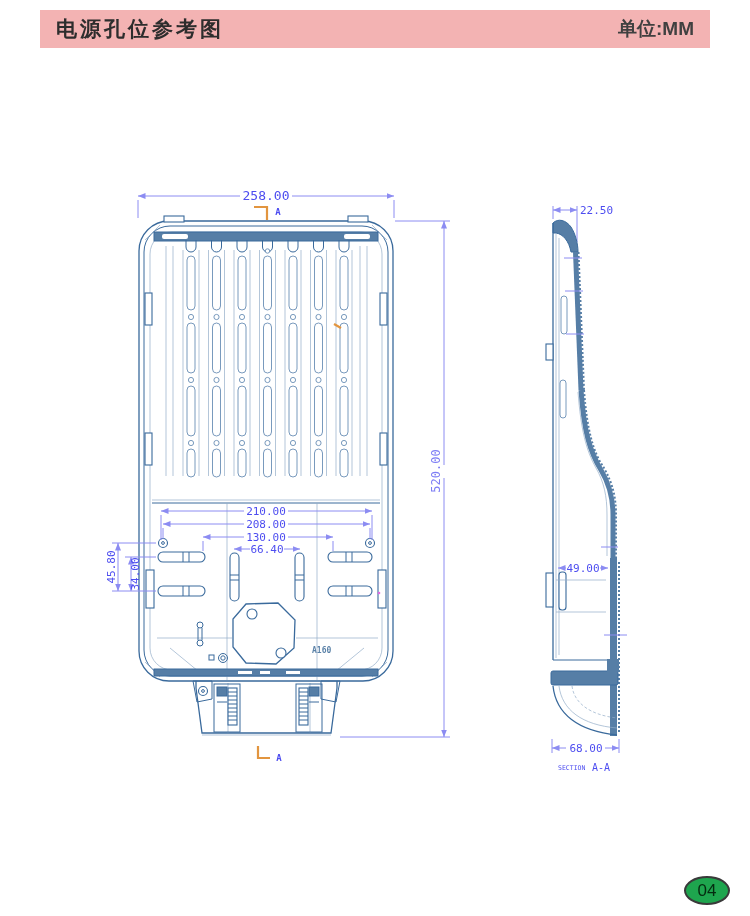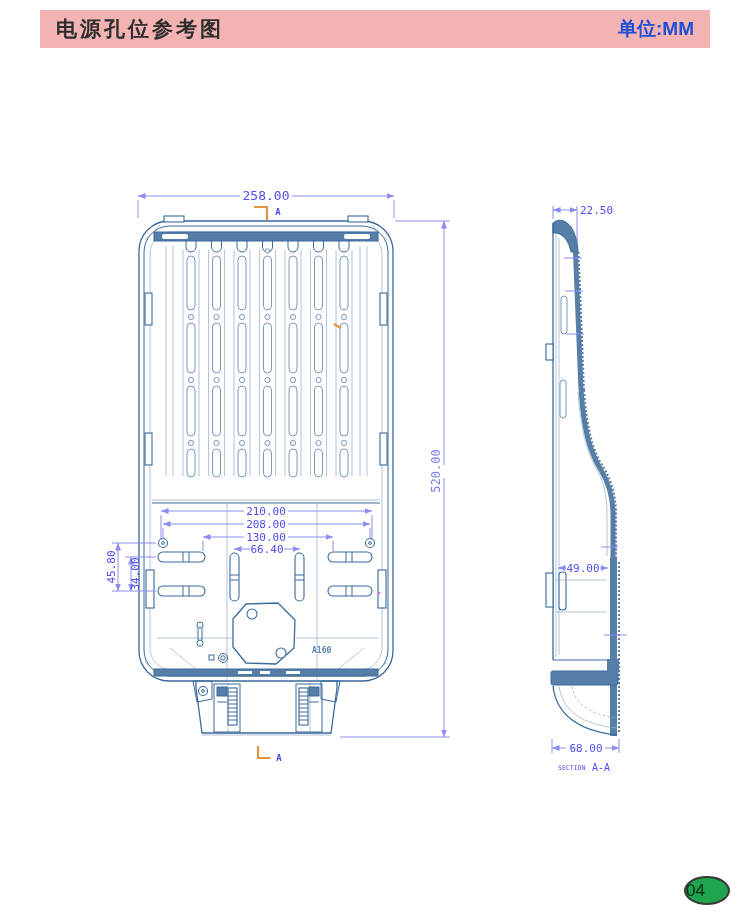--- a/index.html
+++ b/index.html
@@ -3,28 +3,28 @@
 <meta charset="utf-8">
 <style>
   html,body{margin:0;padding:0;background:#ffffff;}
   .page{position:relative;width:750px;height:916px;background:#ffffff;overflow:hidden;
         font-family:"Liberation Sans",sans-serif;}
   .header-bar{position:absolute;left:40px;top:10px;width:670px;height:38px;
         background:#f3b3b3;display:flex;justify-content:space-between;align-items:center;
         padding:0 16px;box-sizing:border-box;}
   .header-title{font-size:21px;letter-spacing:3px;color:#2d2d2d;font-weight:bold;
         font-family:"Liberation Serif",serif;}
-  .header-unit{font-size:19px;color:#1d4ed8;font-weight:bold;}
+  .header-unit{font-size:19px;color:#404040;font-weight:bold;}
   .weight-line{position:absolute;left:108px;top:90px;color:#222;white-space:nowrap;}
   .weight-label{font-size:24px;font-family:"Liberation Serif",serif;letter-spacing:2px;}
   .weight-value{font-size:26px;font-family:"Liberation Sans",sans-serif;}
   .weight-unit{font-size:22px;font-family:"Liberation Serif",serif;}
   .page-badge{position:absolute;left:684px;top:876px;width:46px;height:29px;
         background:#1ea54e;border:2px solid #3a3a3a;border-radius:50%;
-        display:flex;align-items:center;justify-content:flex-start;box-sizing:border-box;}
+        display:flex;align-items:center;justify-content:center;box-sizing:border-box;}
   .page-badge span{font-size:17px;color:#052b10;}
   svg{position:absolute;left:0;top:0;}
   .ln{stroke:#3a6a9c;fill:none;stroke-width:1.3px;}
   .ln2{stroke:#3a6a9c;fill:none;stroke-width:1px;}
   .lnt{stroke:#93adc9;fill:none;stroke-width:0.7px;}
   .solid{fill:#567ea6;stroke:#3a6a9c;stroke-width:1px;}
   .slot{fill:#ffffff;stroke:#3a6a9c;stroke-width:1.1px;}
   .slotl{fill:#ffffff;stroke:#6a8fb5;stroke-width:0.9px;}
   .dim{stroke:#8c8cf2;fill:none;stroke-width:1px;}
   .dimt{fill:#4d4df0;font-family:"DejaVu Sans Mono",monospace;font-size:11px;text-anchor:middle;}

